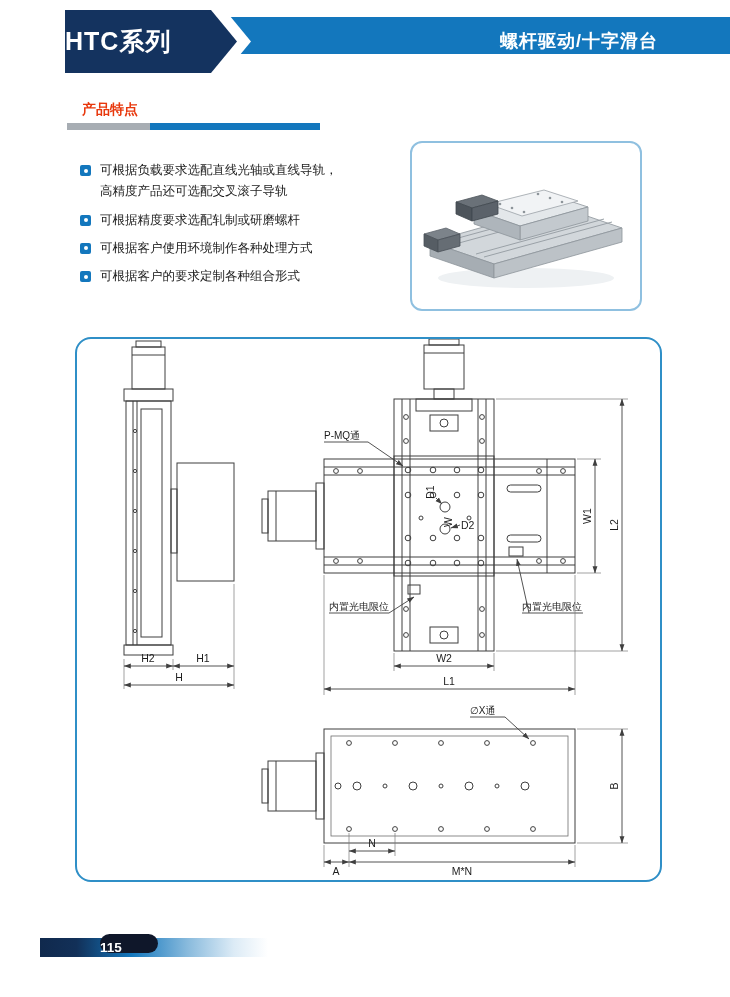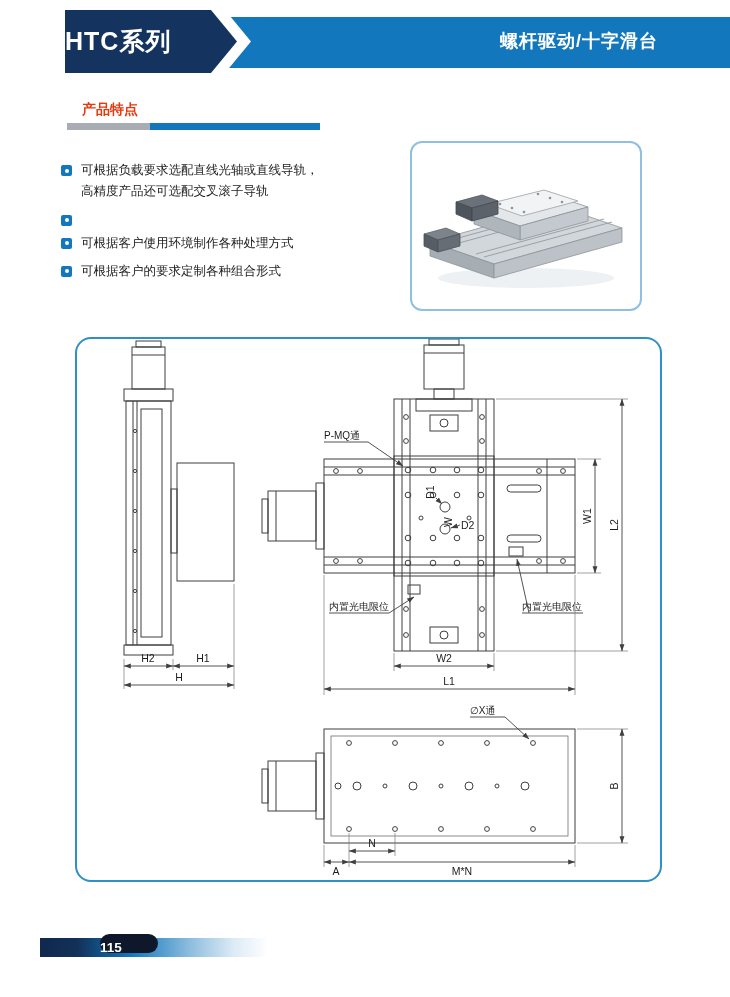--- a/index.html
+++ b/index.html
@@ -1,35 +1,35 @@
 <!DOCTYPE html>
 <html><head>
 <meta charset="utf-8">
 <style>
   html,body{margin:0;padding:0;background:#ffffff;}
   .page{position:relative;width:730px;height:997px;background:#fff;overflow:hidden;
         font-family:"Liberation Sans",sans-serif;}
 
   
-  .hdr-blue{position:absolute;left:228px;top:17px;right:0;height:51px;background:#1377bd;z-index:1;}
+  .hdr-blue{position:absolute;left:228px;top:17px;right:0;height:37px;background:#1377bd;z-index:1;}
   .hdr-sub{position:absolute;right:72px;top:0;height:49px;line-height:49px;color:#fff;
            font-size:18px;font-weight:bold;letter-spacing:1px;}
   .hdr-white{position:absolute;left:65px;top:10px;width:186px;height:63px;background:#fff;z-index:2;
              clip-path:polygon(0 0,calc(100% - 26px) 0,100% 50%,calc(100% - 26px) 100%,0 100%);}
   .hdr-navy{position:absolute;left:65px;top:10px;width:172px;height:63px;background:#14335f;z-index:3;
             clip-path:polygon(0 0,calc(100% - 26px) 0,100% 50%,calc(100% - 26px) 100%,0 100%);
             color:#fff;font-size:25px;font-weight:bold;line-height:63px;
             box-sizing:border-box;letter-spacing:1px;}
 
   
   .sec-title{position:absolute;left:82px;top:101px;font-size:14px;font-weight:bold;color:#e8380d;}
   .sec-bar{position:absolute;left:67px;top:123px;width:253px;height:7px;display:flex;}
   .sec-bar .g{width:83px;background:#a7adb3;}
   .sec-bar .b{flex:1;background:#1377bd;}
-  .features{position:absolute;left:61px;top:160px;width:340px;}
+  .features{position:absolute;left:80px;top:160px;width:340px;}
   .feat{display:flex;margin-bottom:7px;}
   .feat .bullet{flex:0 0 auto;width:11px;height:11px;margin:5px 9px 0 0;background:#1377bd;
                 border-radius:2px;position:relative;}
   .feat .bullet::after{content:"";position:absolute;left:3.5px;top:3.5px;width:4px;height:4px;
                 background:#fff;border-radius:50%;}
   .feat .txt{font-size:12.5px;line-height:1.7;color:#1c1c1c;white-space:pre-line;}
 
   
   .photo-box{position:absolute;left:410px;top:141px;width:232px;height:170px;border:2px solid #8fc0e0;
              border-radius:12px;box-sizing:border-box;background:#fff;display:flex;
@@ -73,20 +73,21 @@
   </div>
 
   <div class="features">
     <div class="feat">
       <div class="bullet"></div>
       <div class="txt">可根据负载要求选配直线光轴或直线导轨，
 高精度产品还可选配交叉滚子导轨</div>
     </div>
     <div class="feat">
       <div class="bullet"></div>
+      <div class="txt">可根据精度要求选配轧制或研磨螺杆</div>
     </div>
     <div class="feat">
       <div class="bullet"></div>
       <div class="txt">可根据客户使用环境制作各种处理方式</div>
     </div>
     <div class="feat">
       <div class="bullet"></div>
       <div class="txt">可根据客户的要求定制各种组合形式</div>
     </div>
   </div>

